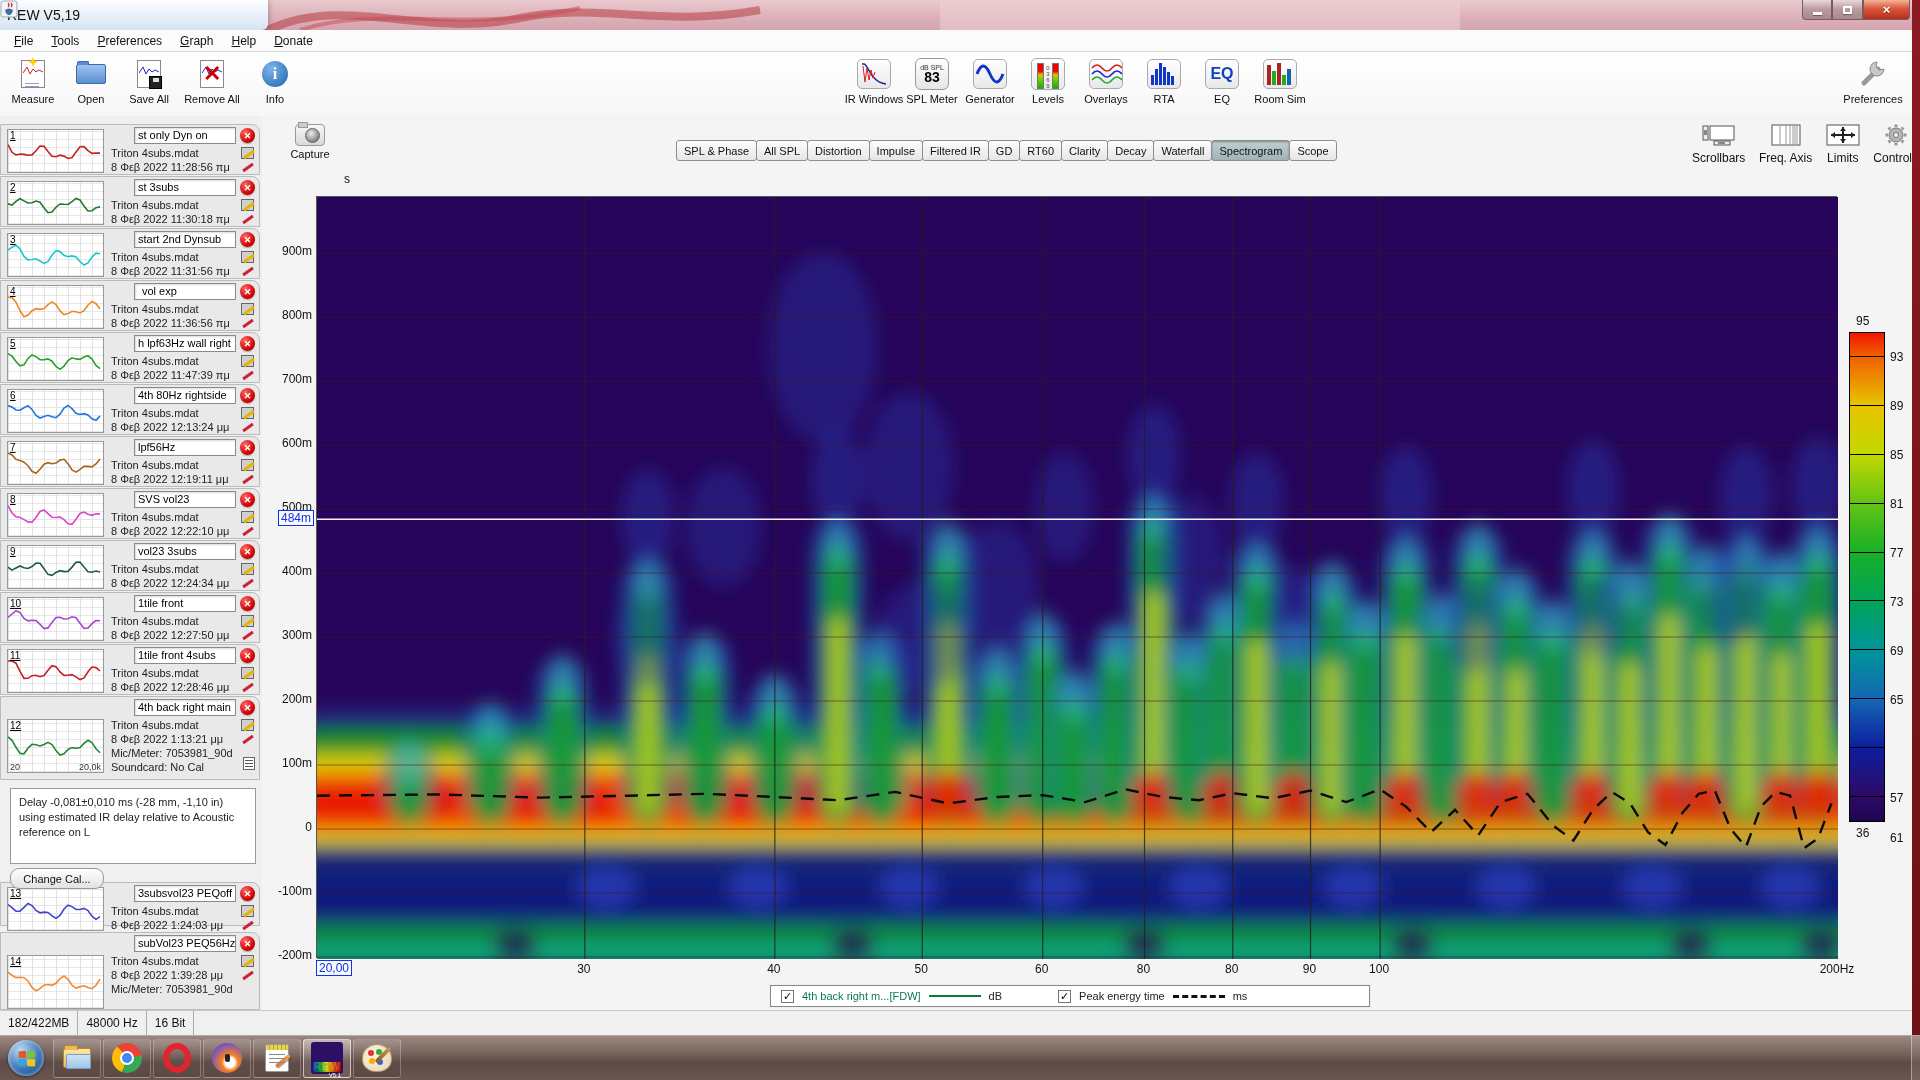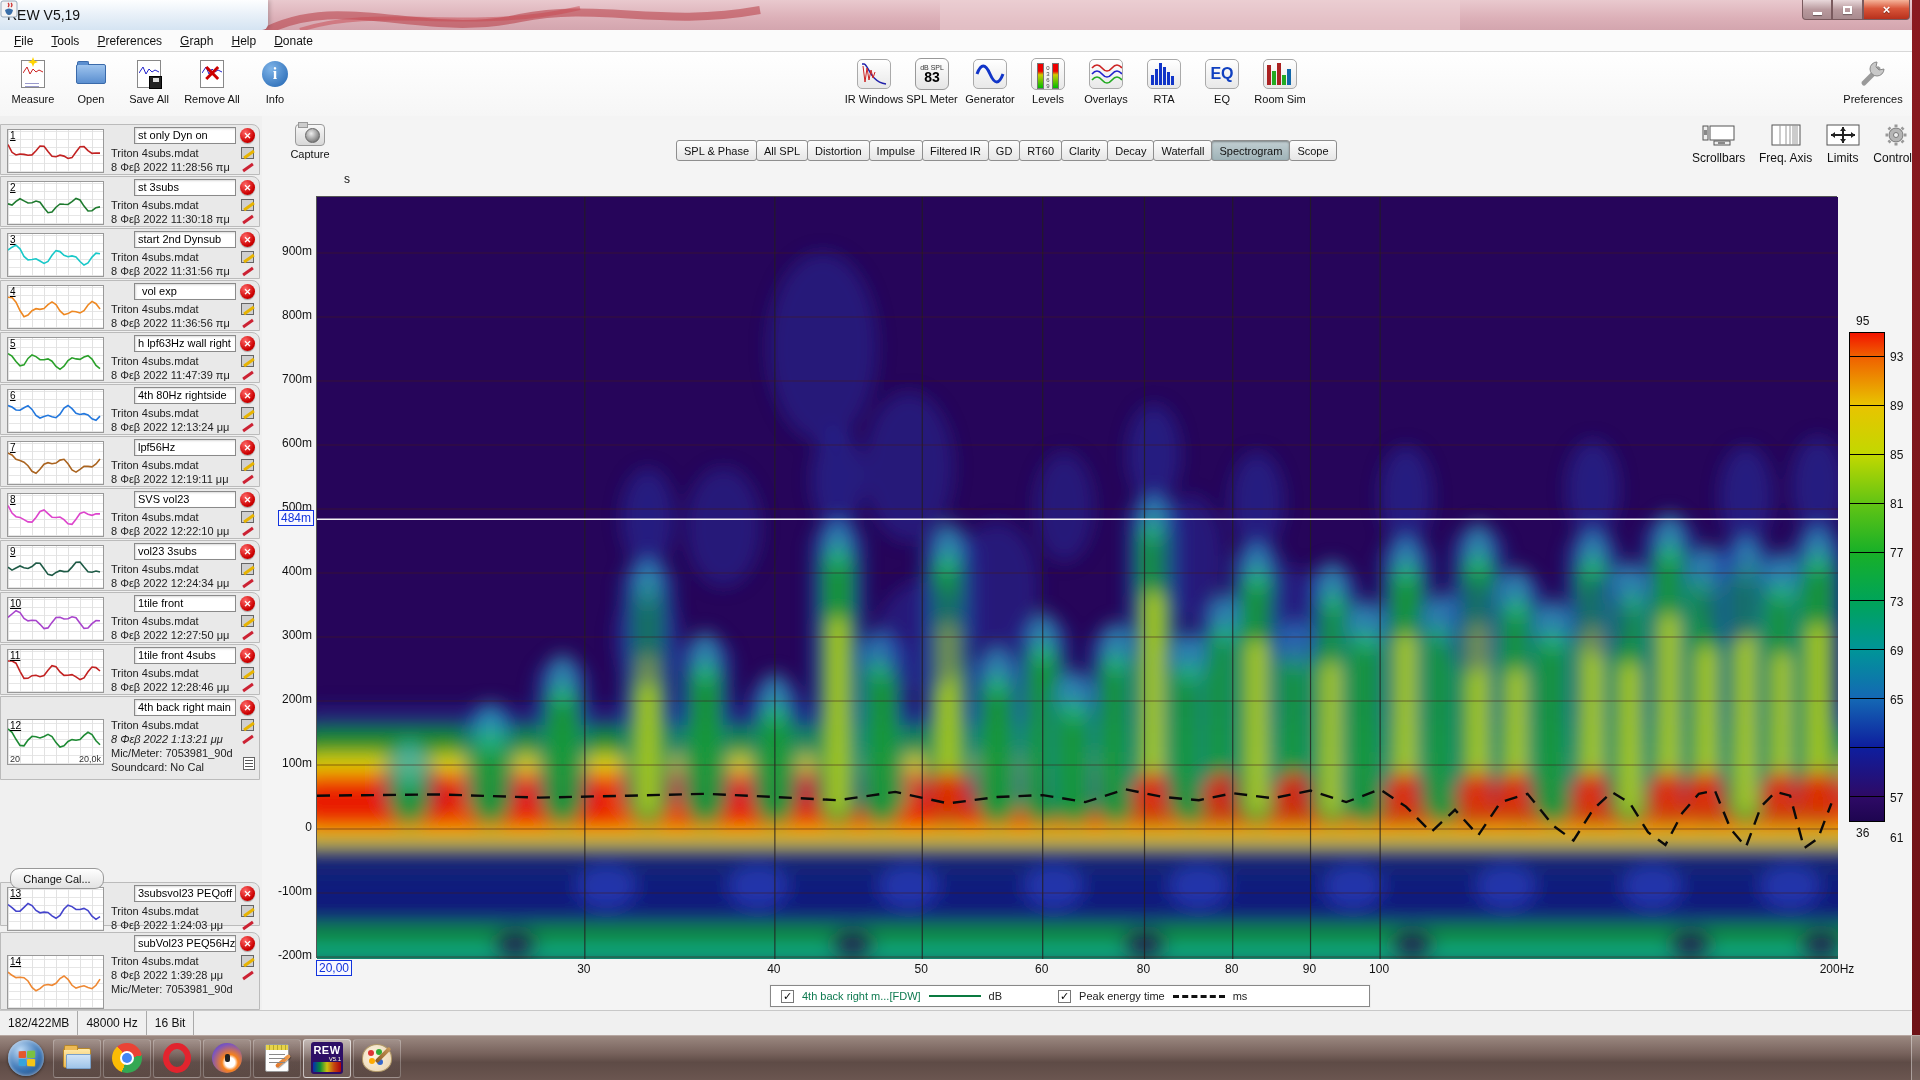--- a/index.html
+++ b/index.html
@@ -114,21 +114,21 @@
   .chrome-ic:before{content:"";position:absolute;left:8px;top:8px;width:14px;height:14px;border-radius:50%;background:#fff;}
   .chrome-ic:after{content:"";position:absolute;left:10px;top:10px;width:10px;height:10px;border-radius:50%;background:#4285f4;}
   .opera-ic{width:28px;height:30px;border-radius:50%;border:6px solid #e2242e;background:transparent;}
   .ff-ic{width:30px;height:30px;border-radius:50%;background:radial-gradient(circle at 60% 65%,#ffffff 0 18%,#f8821c 30%,#7a55c0 70%,#5b3ca0);position:relative;}
   .ff-ic:after{content:"";position:absolute;left:13px;top:11px;width:5px;height:8px;background:#222;border-radius:2px;}
   .notes-app{width:24px;height:28px;background:#fefefe;border:1px solid #999;border-radius:2px;position:relative;}
   .notes-app:before{content:"";position:absolute;left:0;top:0;width:100%;height:5px;background:repeating-linear-gradient(90deg,#e8d44a 0 3px,#b8a82a 3px 4px);}
   .notes-app:after{content:"";position:absolute;left:3px;top:9px;width:16px;height:1px;background:#888;box-shadow:0 4px 0 #888,0 8px 0 #888;}
   .notes-pencil{position:absolute;width:18px;height:4px;background:linear-gradient(90deg,#e0762a,#f0a050);transform:rotate(-40deg);left:8px;top:14px;border-radius:2px;box-shadow:0 1px 1px rgba(0,0,0,.4);}
   .rew-ic{width:32px;height:32px;background:#2e0f66;border-radius:3px;position:relative;display:flex;flex-direction:column;align-items:center;}
-  .rew-ic .t{color:#fff;font-weight:bold;font-size:11px;margin-top:2px;letter-spacing:.5px;}
+  .rew-ic .t{color:#fff;font-weight:bold;font-size:11px;margin-top:18px;letter-spacing:.5px;}
   .rew-ic .v{color:#ffd;font-size:6px;align-self:flex-end;margin-right:2px;}
   .rew-ic .strip{position:absolute;bottom:2px;left:2px;right:2px;height:10px;background:linear-gradient(90deg,#0030c0,#00a030,#e8e000,#e05000,#c00000);opacity:.85;border-radius:1px;}
   .paint-ic{width:30px;height:28px;border-radius:50% 50% 45% 45%;background:radial-gradient(circle at 40% 40%,#fdf4e0,#e8d2ae);border:1px solid #b09868;position:relative;}
   .paint-ic i{position:absolute;width:6px;height:6px;border-radius:50%;}
   .paint-brush{position:absolute;width:20px;height:4px;background:linear-gradient(90deg,#8a5a20,#c89858);transform:rotate(-45deg);right:-2px;top:8px;border-radius:2px;}
   .batt{width:16px;height:10px;border:1px solid #fff;border-radius:1px;position:relative;background:rgba(255,255,255,.25);}
   .batt:after{content:"";position:absolute;right:-3px;top:2px;width:2px;height:4px;background:#fff;}
   .sigbars{display:flex;align-items:flex-end;gap:1px;}
   .sigbars i{width:3px;background:#fff;opacity:.9;}
   .flag-ic{position:relative;width:16px;height:16px;}
@@ -566,33 +566,33 @@
           </svg>
         </div>
         <div class="namebox" style="left: 133px; top: 2px; width: 102px;">1tile front 4subs</div>
         <div class="delbtn" style="right: 4px; top: 3px;">✕</div>
         <div class="mtext" style="left: 110px; top: 22px;">Triton 4subs.mdat</div>
         <div class="mtext" style="left: 110px; top: 36px;">8 Φεβ 2022 12:28:46 μμ</div>
         <div class="edit-ic" style="right: 5px; top: 22px;"></div>
         <div class="slash-ic" style="right: 5px; top: 41px;"></div>
       </div>
       <div class="mcard" style="top: 580px; height: 84px;">
-        <div class="thumb" style="left: 6px; top: 22px; width: 97px; height: 46px;">
+        <div class="thumb" style="left: 6px; top: 22px; width: 97px; height: 54px;">
           <div class="grid"></div>
           <span class="num">12</span>
           <svg width="95" height="44" style="position:absolute;left:0;bottom:0;z-index:1">
             <polyline points="0,8.9 4,12.3 8,19.3 12,25.4 16,25.8 20,20.1 24,16.3 28,16.8 32,18.0 36,16.4 40,14.3 44,16.5 48,22.6 52,27.0 56,25.7 60,21.5 64,19.6 68,20.3 72,19.5 76,15.4 80,12.3 84,14.6 88,20.7 92,24.7" fill="none" stroke="#1e8a34" stroke-width="1.6"></polyline>
           </svg>
           <span class="axlab" style="left:2px">20</span>
           <span class="axlab" style="right:2px">20,0k</span>
         </div>
         <div class="namebox" style="left: 133px; top: 2px; width: 102px;">4th back right main</div>
         <div class="delbtn" style="right: 4px; top: 3px;">✕</div>
         <div class="mtext" style="left: 110px; top: 22px;">Triton 4subs.mdat</div>
-        <div class="mtext" style="left: 110px; top: 36px; font-style: italic;">8 Φεβ 2022 1:13:21 μμ</div>
+        <div class="mtext" style="left: 110px; top: 36px;">8 Φεβ 2022 1:13:21 μμ</div>
         <div class="edit-ic" style="right: 5px; top: 22px;"></div>
         <div class="slash-ic" style="right: 5px; top: 41px;"></div>
         <div class="mtext" style="left: 110px; top: 50px;">Mic/Meter: 7053981_90d</div>
         <div class="mtext" style="left: 110px; top: 64px;">Soundcard: No Cal</div>
         <div class="notes-ic" style="right: 4px; top: 60px;"></div>
       </div>
       <div class="mcard" style="top: 766px; height: 44px;">
         <div class="thumb" style="left: 6px; top: 4px; width: 97px; height: 44px;">
           <div class="grid"></div>
           <span class="num">13</span>
@@ -617,20 +617,21 @@
         </div>
         <div class="namebox" style="left: 133px; top: 2px; width: 102px;">subVol23 PEQ56Hz</div>
         <div class="delbtn" style="right: 4px; top: 3px;">✕</div>
         <div class="mtext" style="left: 110px; top: 22px;">Triton 4subs.mdat</div>
         <div class="mtext" style="left: 110px; top: 36px;">8 Φεβ 2022 1:39:28 μμ</div>
         <div class="edit-ic" style="right: 5px; top: 22px;"></div>
         <div class="slash-ic" style="right: 5px; top: 41px;"></div>
         <div class="mtext" style="left: 110px; top: 50px;">Mic/Meter: 7053981_90d</div>
       </div>
     </div>
+  <div id="delay-box">Delay -0,081±0,010 ms (-28 mm, -1,10 in) using estimated IR delay relative to Acoustic reference on  L</div>
   <div id="changecal-btn">Change Cal...</div>
 </div>
 
 <div id="plot-wrap" class="abs">
   <svg id="specsvg" width="1521" height="762" viewBox="0 0 1521 762">
       <rect x="0" y="0" width="1521" height="762" fill="#26055a"></rect>
       <defs>
         <filter id="bl" x="-20%" y="-20%" width="140%" height="140%">
           <feGaussianBlur stdDeviation="9"></feGaussianBlur>
         </filter>

